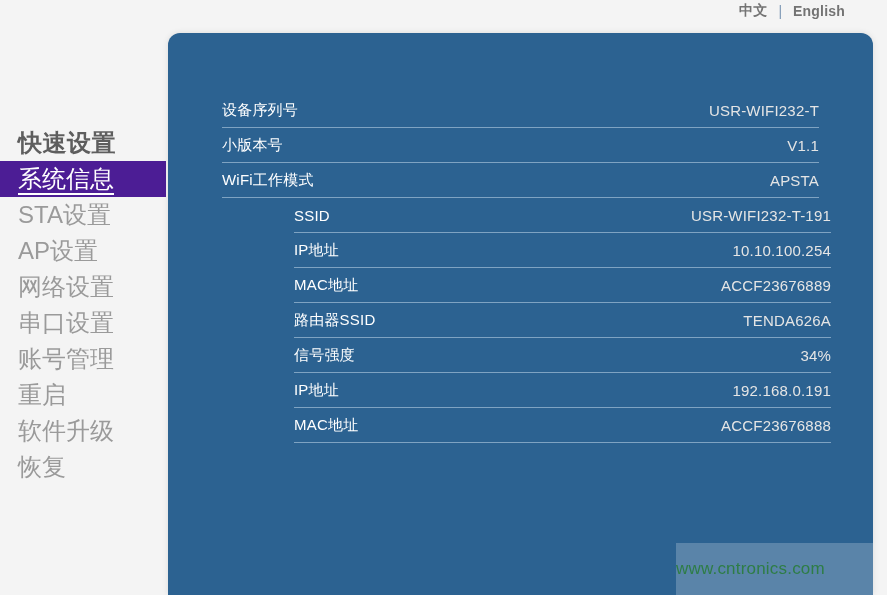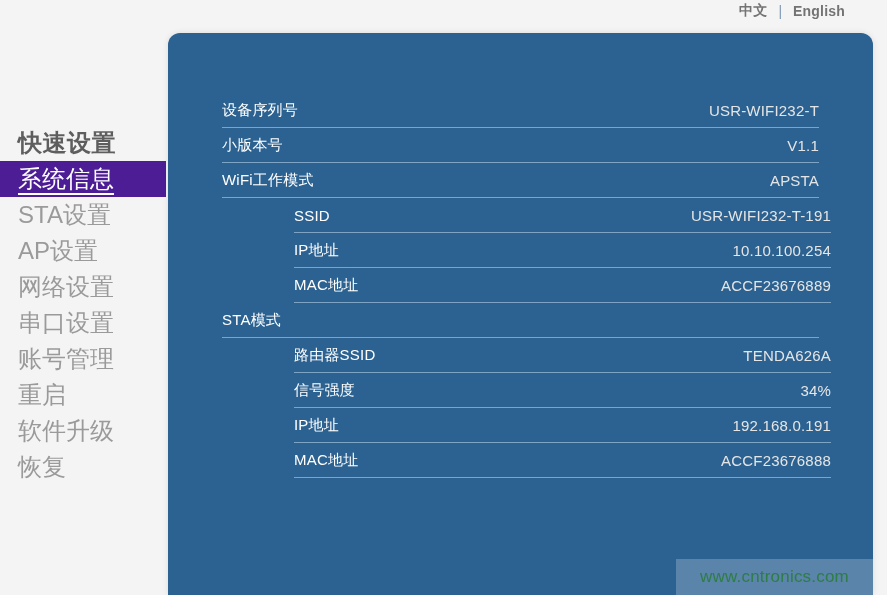--- a/index.html
+++ b/index.html
@@ -77,23 +77,23 @@
     margin-left:auto;
     font-size:15px; color:#e5e5e5; white-space:nowrap;
     letter-spacing:.2px;
   }
   
   .row.sub { margin-left:72px; width:537px; }
 
   
   .watermark {
     position:absolute; right:0; bottom:0;
-    width:197px; height:36px;
+    width:197px; height:52px;
     background:rgba(255,255,255,.22);
-    display:flex; align-items:center; justify-content:center;
+    display:flex; align-items:center; 
   }
   .watermark span {
     color:#2e7d46; font-size:17px; letter-spacing:.2px;
   }
 </style>
 </head>
 <body>
 
 <div id="root">
 
@@ -137,23 +137,20 @@
           <div class="val">USR-WIFI232-T-191</div>
         </div>
         <div class="row sub">
           <div class="lbl">IP地址</div>
           <div class="val">10.10.100.254</div>
         </div>
         <div class="row sub">
           <div class="lbl">MAC地址</div>
           <div class="val">ACCF23676889</div>
         </div>
-        <div class="row section">
-          <div class="lbl">STA模式</div>
-        </div>
         <div class="row sub">
           <div class="lbl">路由器SSID</div>
           <div class="val">TENDA626A</div>
         </div>
         <div class="row sub">
           <div class="lbl">信号强度</div>
           <div class="val">34%</div>
         </div>
         <div class="row sub">
           <div class="lbl">IP地址</div>

